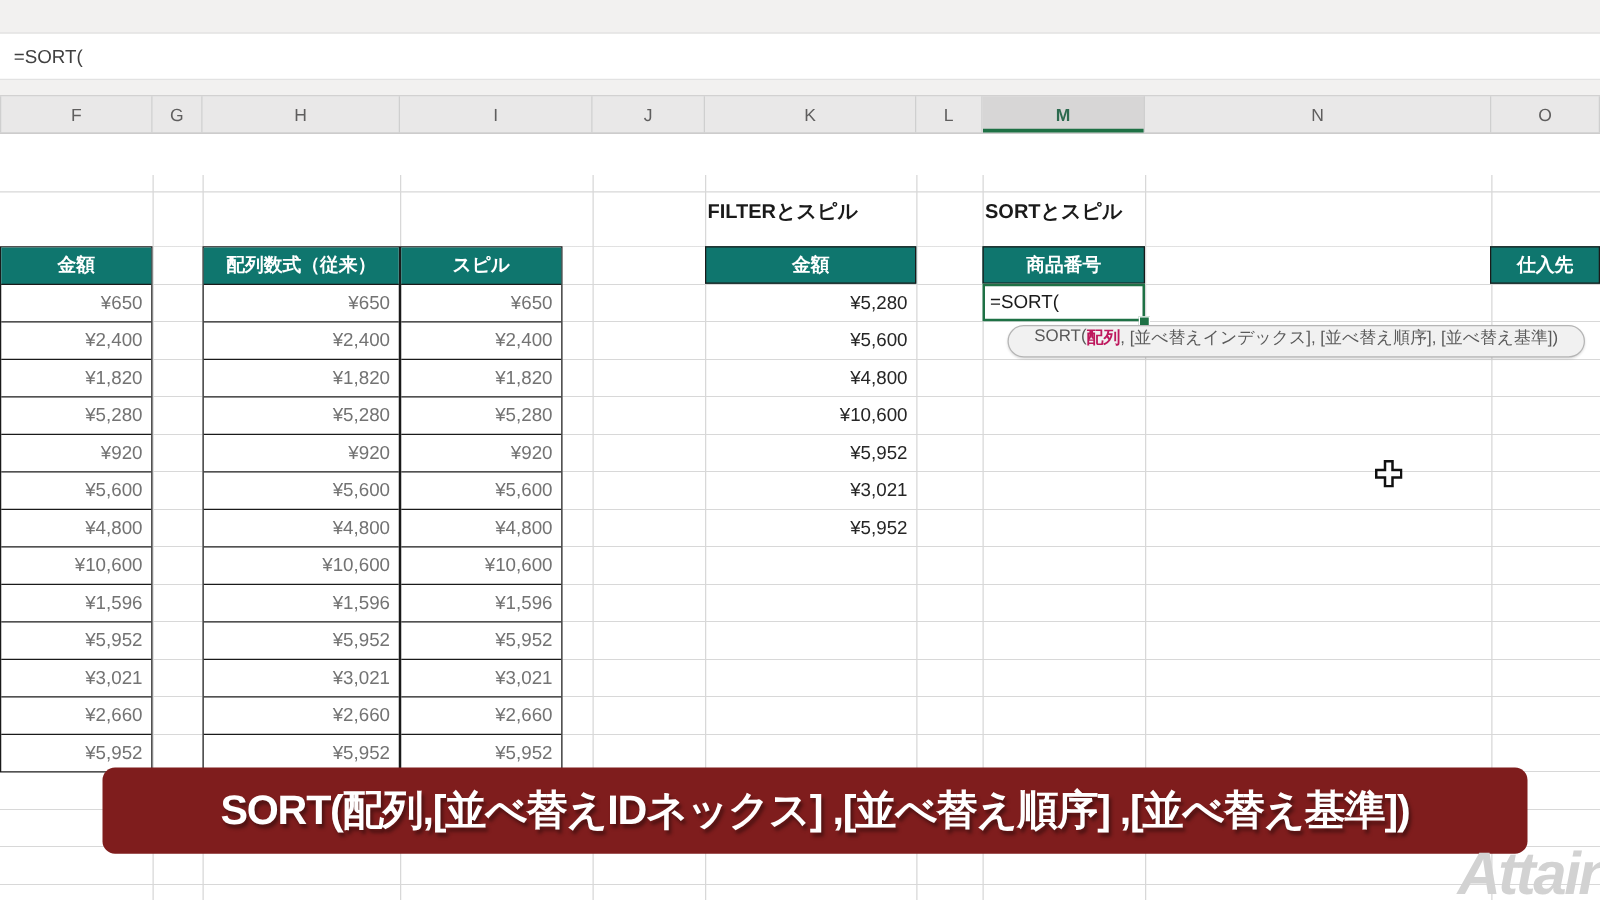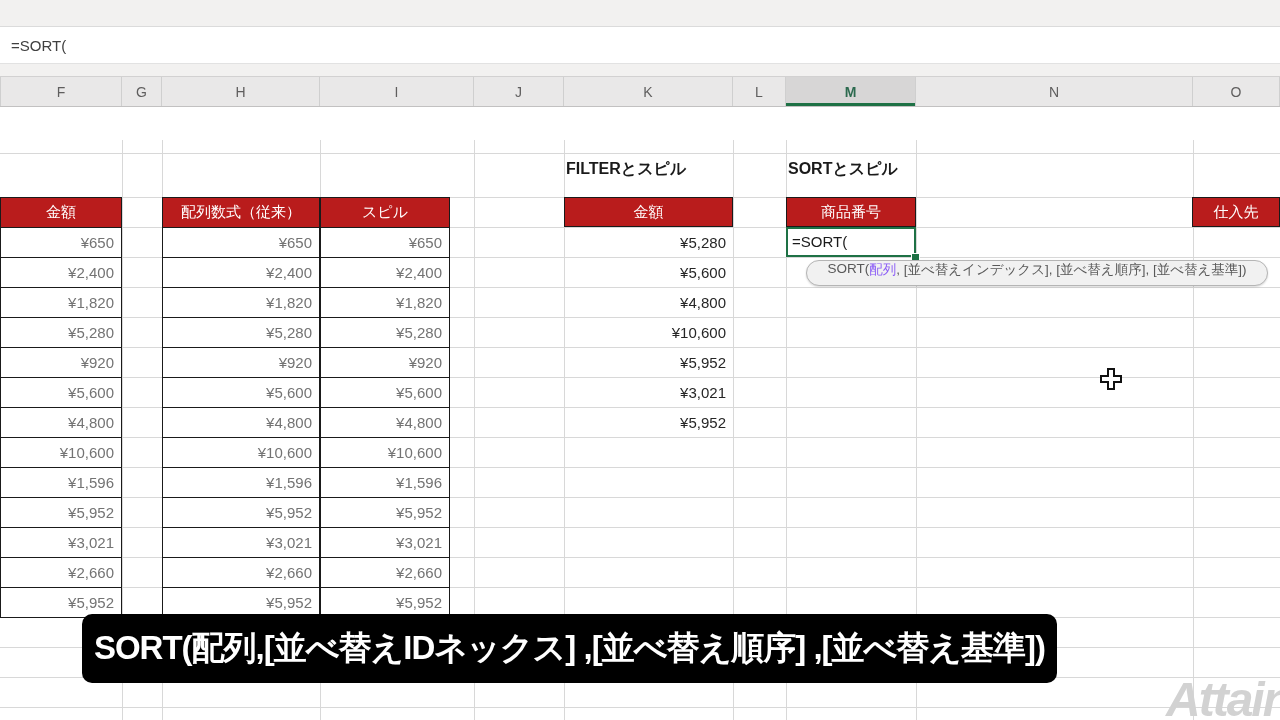--- a/index.html
+++ b/index.html
@@ -30,21 +30,21 @@
   .hline-first{position:absolute;left:0;right:0;top:13px;height:1px;background:#d8d8d8;z-index:0;}
   .hlines{position:absolute;left:0;right:0;top:57px;height:558px;z-index:0;
           background-image:repeating-linear-gradient(to bottom,#d8d8d8 0 1px,transparent 1px 30px);}
 
   .sheet-title{position:absolute;top:19px;height:22px;font-size:16px;font-weight:bold;
                color:#1a1a1a;z-index:2;white-space:nowrap;}
 
   
   .tbl{position:absolute;top:57px;height:421px;background:#fff;border:1px solid #1a1a1a;
        box-sizing:border-box;z-index:2;}
-  .tbl .hdr,.blue-hdr{background:#b91c1c;color:#fff;font-weight:normal;font-size:15px;
+  .tbl .hdr,.blue-hdr{background:#0f766e;color:#fff;font-weight:bold;font-size:15px;
        display:flex;align-items:center;justify-content:center;}
   .tbl .hdr{height:30px;border-bottom:1px solid #1a1a1a;box-sizing:border-box;}
   .tbl .row{height:30px;border-bottom:1px solid #1a1a1a;box-sizing:border-box;
             font-size:15px;color:#737373;display:flex;align-items:center;
             justify-content:flex-end;padding-right:7px;}
   .tbl .row:last-child{height:29px;border-bottom:none;}
 
   
   .blue-hdr{position:absolute;top:57px;height:30px;border:1px solid #1a1a1a;box-sizing:border-box;z-index:2;}
 
@@ -58,24 +58,24 @@
                border:2px solid #1E7145;box-sizing:border-box;z-index:3;
                font-size:15px;color:#1a1a1a;line-height:26px;padding-left:4px;}
   .fill-handle{position:absolute;left:911px;top:113px;width:7px;height:7px;background:#1E7145;
                border:1px solid #fff;z-index:4;}
 
   
   .tooltip{position:absolute;left:806px;top:120px;width:462px;height:26px;background:#f1f1f1;
            border:1px solid #b5b5b5;border-radius:13px;box-sizing:border-box;z-index:5;
            font-size:13.5px;color:#595959;display:flex;align-items:flex-start;justify-content:center;
            white-space:nowrap;box-shadow:0 1px 2px rgba(0,0,0,.15);}
-  .tooltip .b{font-weight:normal;color:#8b5cf6;}
-
-  
-  .caption{position:absolute;left:82px;top:474px;width:975px;height:69px;background:#000000;
+  .tooltip .b{font-weight:bold;color:#be185d;}
+
+  
+  .caption{position:absolute;left:82px;top:474px;width:1140px;height:69px;background:#7f1d1d;
            border-radius:10px;z-index:6;color:#fff;font-weight:bold;font-size:33px;
            display:flex;align-items:center;justify-content:center;white-space:nowrap;
            text-shadow:2px 3px 3px rgba(0,0,0,.4);letter-spacing:-1px;}
 
   
   .cursor{position:absolute;left:1100px;top:228px;z-index:7;}
   .watermark{position:absolute;right:-10px;bottom:-4px;z-index:8;font-size:48px;font-weight:bold;
              font-style:italic;color:#d2d2d2;letter-spacing:-2px;line-height:1;}
 </style>
 </head>

